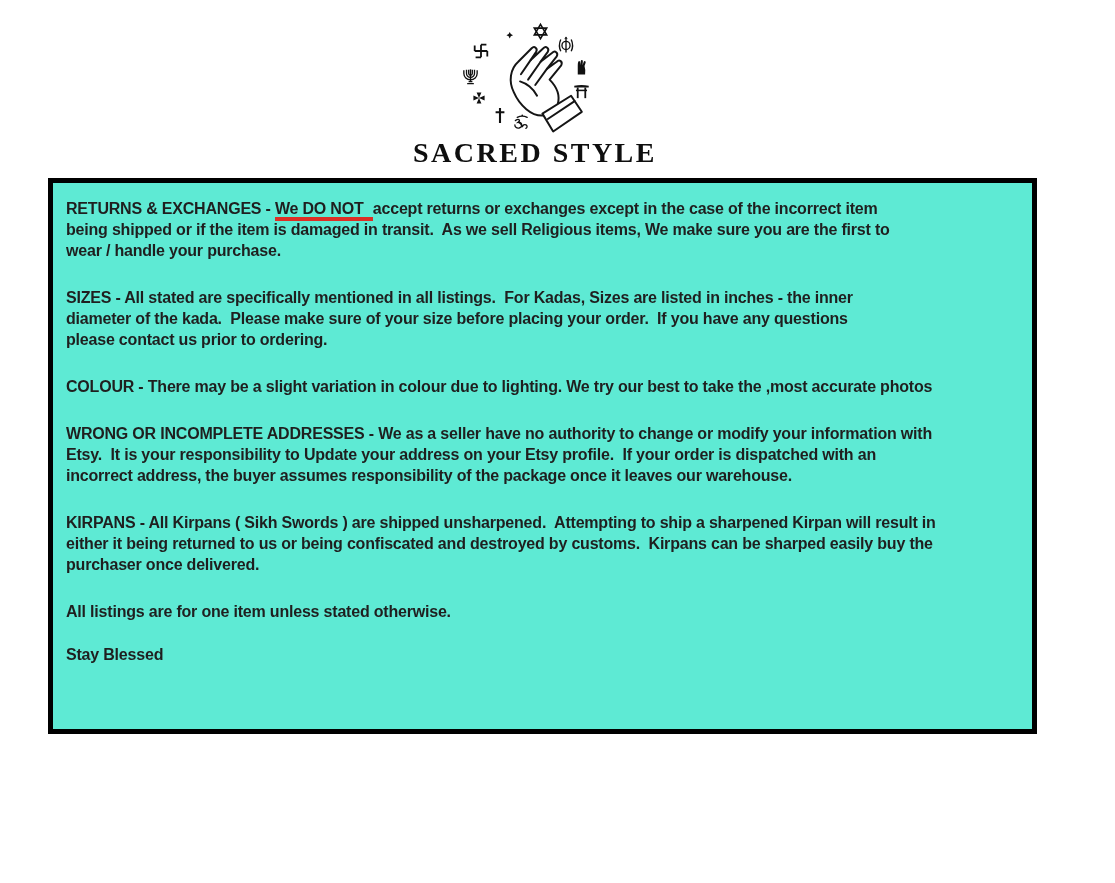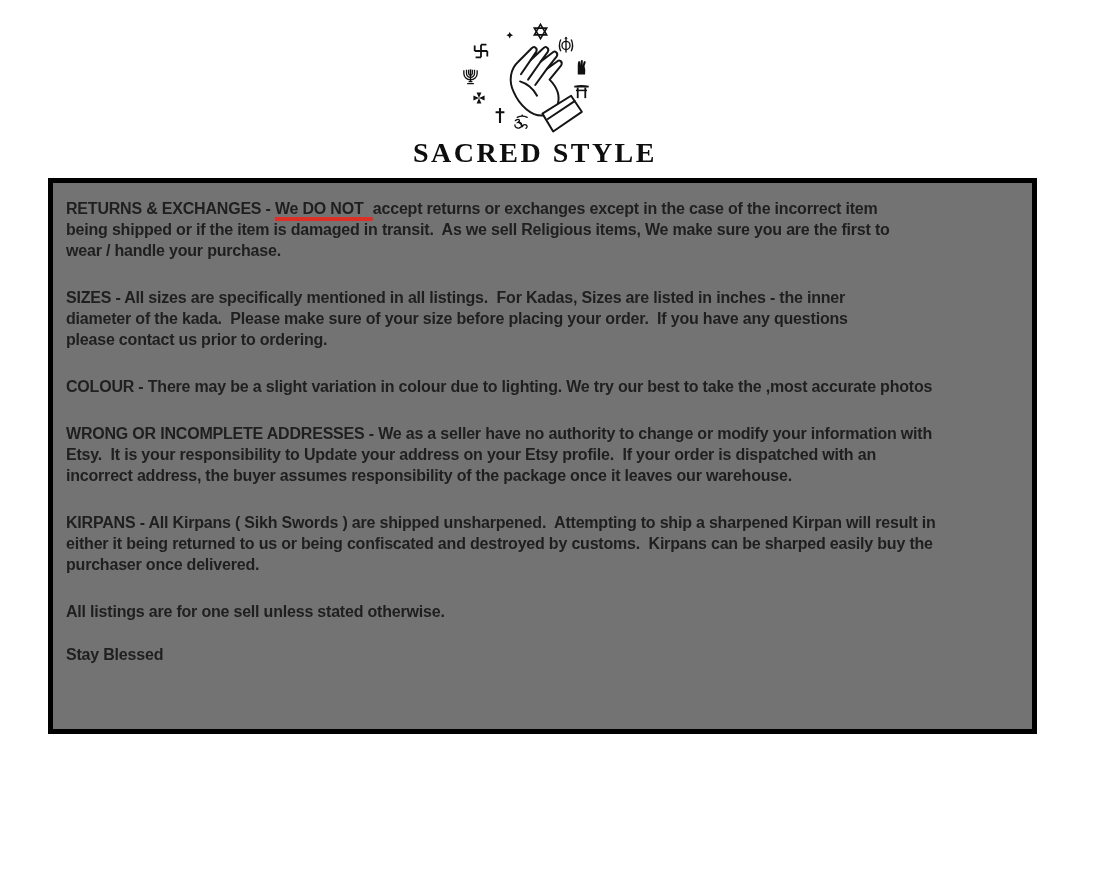--- a/index.html
+++ b/index.html
@@ -31,21 +31,21 @@
     letter-spacing:2.5px;
     color:#0e0e0e;
     white-space:nowrap;
   }
   
   .policy-box{
     position:absolute;left:48px;top:178px;
     width:989px;height:556px;
     box-sizing:border-box;
     border:5px solid #000;
-    background:#737373;
+    background:#5eead4;
     padding:15px 13px 10px 13px;
     overflow:hidden;
   }
   .policy-box p{
     margin:0 0 26px 0;
     font-weight:700;
     font-size:16px;
     line-height:21px;
     letter-spacing:-0.2px;
     color:var(--text,#1f1f1f);
@@ -161,33 +161,33 @@
     <div class="brand">SACRED STYLE</div>
   </div>
 
   <div class="policy-box">
 
     <p><span>RETURNS &amp; EXCHANGES - </span><span class="red-underline">We DO NOT </span><span>accept returns or exchanges except in the case of the incorrect item
 being shipped or if the item is damaged in transit.  As we sell Religious items, We make sure you are the first to
 wear / handle your purchase.</span></p>
 
 
-    <p>SIZES - All sizes are specifically mentioned in all listings.  For Kadas, Sizes are listed in inches - the inner
+    <p>SIZES - All stated are specifically mentioned in all listings.  For Kadas, Sizes are listed in inches - the inner
 diameter of the kada.  Please make sure of your size before placing your order.  If you have any questions
 please contact us prior to ordering.</p>
 
     <p class="gap-extra">COLOUR - There may be a slight variation in colour due to lighting. We try our best to take the ,most accurate photos</p>
 
     <p>WRONG OR INCOMPLETE ADDRESSES - We as a seller have no authority to change or modify your information with
 Etsy.  It is your responsibility to Update your address on your Etsy profile.  If your order is dispatched with an
 incorrect address, the buyer assumes responsibility of the package once it leaves our warehouse.</p>
 
     <p>KIRPANS - All Kirpans ( Sikh Swords ) are shipped unsharpened.  Attempting to ship a sharpened Kirpan will result in
 either it being returned to us or being confiscated and destroyed by customs.  Kirpans can be sharped easily buy the
 purchaser once delivered.</p>
 
-    <p>All listings are for one sell unless stated otherwise.</p>
+    <p>All listings are for one item unless stated otherwise.</p>
 
     <p class="signoff">Stay Blessed</p>
 
   </div>
 
 </div>
 
 </body></html>

